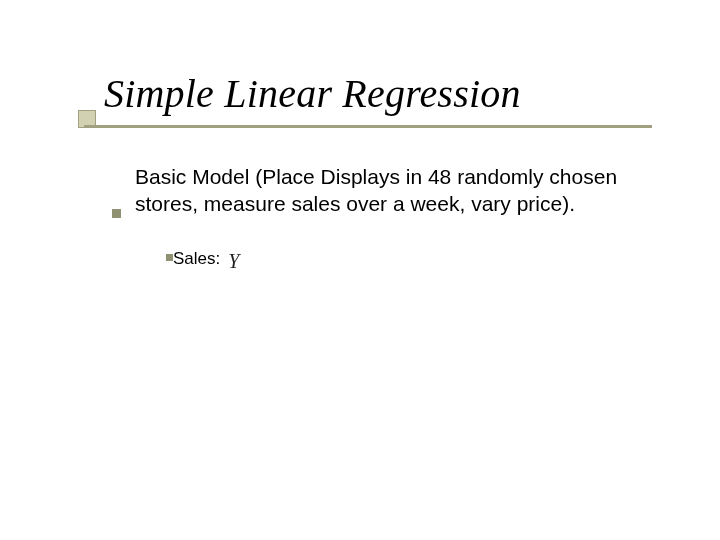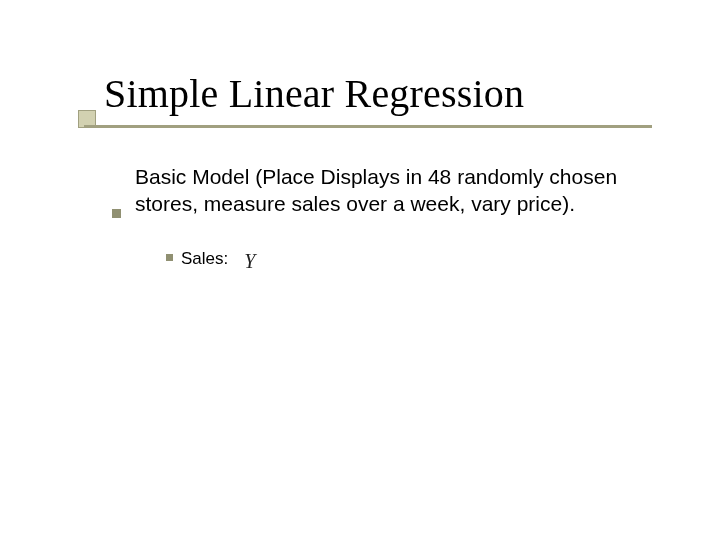--- a/index.html
+++ b/index.html
@@ -16,20 +16,21 @@
     position: relative;
     width: 720px;
     height: 540px;
     box-sizing: border-box;
   }
   .title-wrap {
     position: absolute;
     left: 104px;
     top: 70px;
     right: 54px;
+    font-style: italic;
   }
   .title-rule {
     position: absolute;
     left: 84px;
     top: 125px;
     width: 568px;
     height: 3px;
     background: #a1a080;
   }
   .accent-box {
@@ -71,21 +72,21 @@
     margin-top: 9px;
   }
   .bullet-sq.small {
     width: 7px;
     height: 7px;
     margin-top: 6px;
   }
   .lvl2 {
     display: flex;
     align-items: flex-start;
-    gap: 8px;
+    gap: 0;
     margin-left: 54px;
     font-size: 17px;
     line-height: 1.3;
   }
   .math-var {
     font-family: "Times New Roman", Times, serif;
     font-style: italic;
     font-size: 20px;
     margin-left: 8px;
     color: #222;

